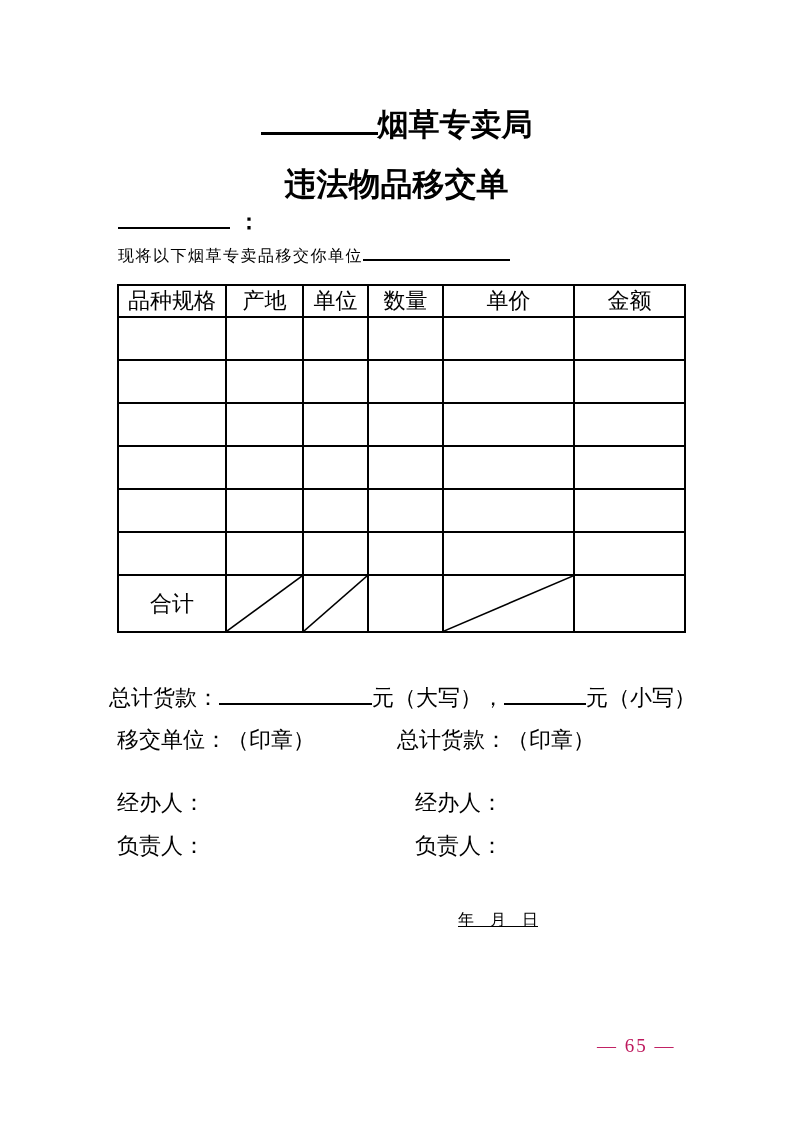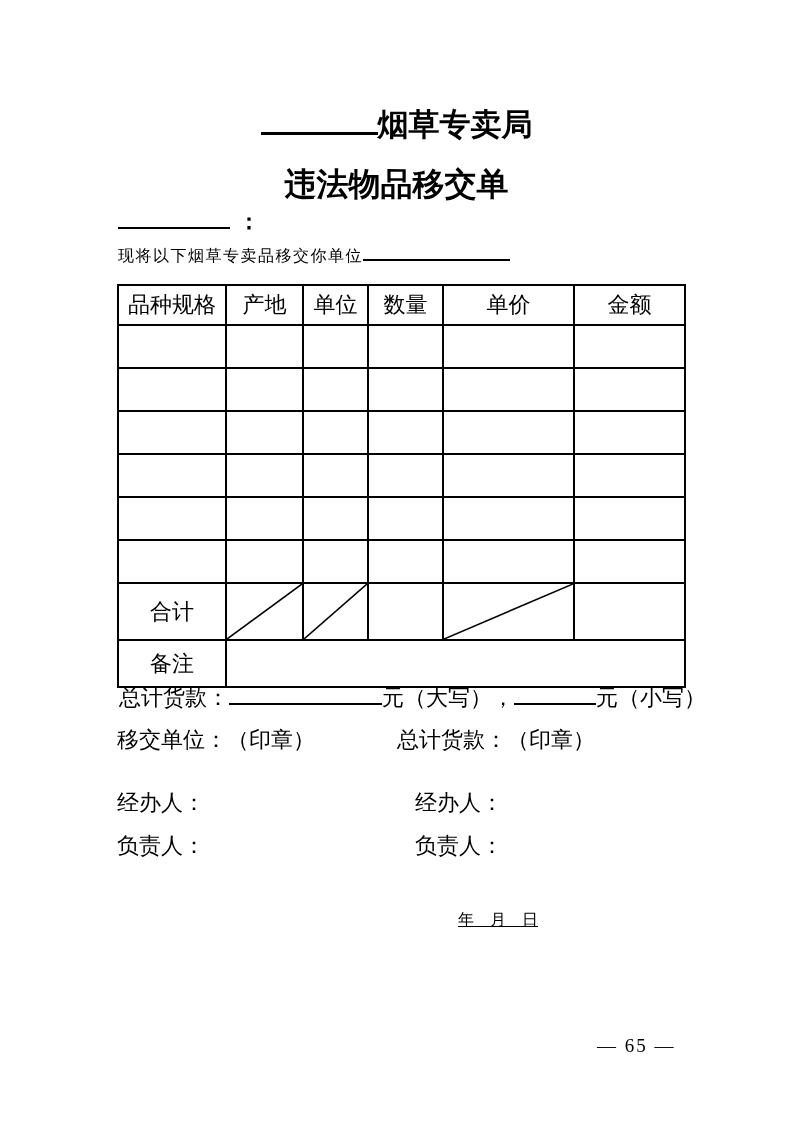--- a/index.html
+++ b/index.html
@@ -73,31 +73,31 @@
     table-layout: fixed;
   }
   table.items th, table.items td {
     border: 2px solid #000;
     font-size: 22px;
     font-weight: normal;
     text-align: center;
     vertical-align: middle;
     padding: 0;
   }
-  tr.header-row { height: 40px; padding-left: 15px; }
+  tr.header-row { height: 32px; padding-left: 15px; }
   tr.data-row   { height: 43px; }
   tr.total-row  { height: 57px; }
   tr.remark-row { height: 47px; }
   td.diag { position: relative; }
   td.diag svg { position: absolute; left: 0; top: 0; width: 100%; height: 100%; display: block; }
 
   
   .totals {
     position: absolute;
-    top: 683px; left: 119px;
+    top: 683px; left: 109px;
     font-size: 22px;
     white-space: nowrap;
   }
   .totals-blank-1 { width: 153px; }
   .totals-blank-2 { width: 82px; }
 
   
   .units, .handlers, .responsibles {
     position: absolute;
     left: 117px;
@@ -118,21 +118,21 @@
     font-size: 16px;
     white-space: nowrap;
     text-decoration: underline;
   }
 
   
   .footer-page {
     position: absolute;
     top: 1035px; left: 597px;
     font-size: 19px;
-    color: #000000;
+    color: #be185d;
     letter-spacing: 2px;
     white-space: nowrap;
   }
 </style>
 </head>
 <body>
 
 <div class="page">
 
   <div class="title-line"><span class="blank title-blank"></span><span>烟草专卖局</span></div>
@@ -222,24 +222,20 @@
             </svg>
           </td>
         <td></td>
         <td class="diag">
             <svg viewBox="0 0 100 100" preserveAspectRatio="none">
               <line x1="0" y1="100" x2="100" y2="0" stroke="#000" stroke-width="1.6" vector-effect="non-scaling-stroke"></line>
             </svg>
           </td>
         <td></td>
       </tr>
-      <tr class="remark-row">
-        <td>备注</td>
-        <td colspan="5"></td>
-      </tr>
     </tbody>
   </table>
 
   <div class="totals"><span>总计货款：</span><span class="blank totals-blank-1"></span><span>元（大写），</span><span class="blank totals-blank-2"></span><span>元（小写）</span></div>
 
   <div class="units">
     <span class="pos-left">移交单位：（印章）</span>
     <span class="pos-right-units">总计货款：（印章）</span>
   </div>
 

